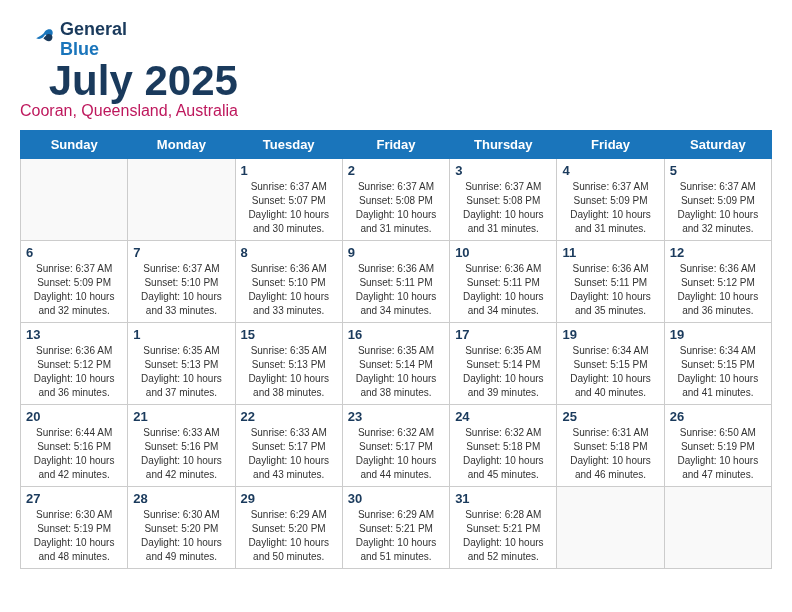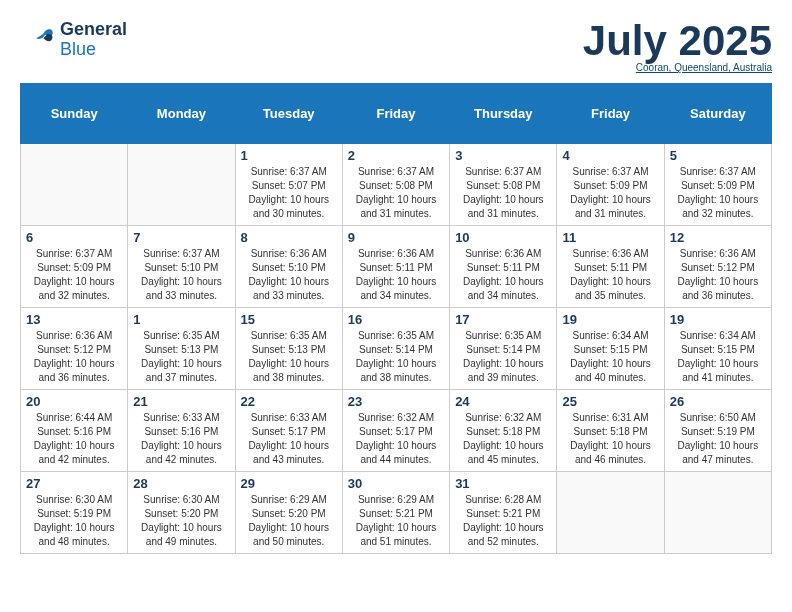--- a/index.html
+++ b/index.html
@@ -8,45 +8,45 @@
       background: #fff;
       width: 792px;
       min-height: 612px;
       padding: 20px;
     }
     .header {
       display: flex;
       justify-content: space-between;
       align-items: flex-start;
       margin-bottom: 10px;
+      flex-direction: column;
     }
     .title-block {
       text-align: right;
     }
     .month-title {
       font-size: 42px;
       font-weight: bold;
       color: #1a3a5c;
       line-height: 1;
     }
     .location {
-      font-size: 10px;
-      color: #0c4a6e;
-      text-decoration: underline;
+      font-size: 16px;
+      color: #be185d;
     }
     .calendar {
       width: 100%;
       border-collapse: collapse;
       border: 1px solid #ccc;
     }
     .calendar th {
       background-color: #1a75bb;
       color: #fff;
       text-align: center;
-      padding: 22px 4px;
+      padding: 6px 4px;
       font-size: 13px;
       border: 1px solid #1a75bb;
     }
     .calendar td {
       vertical-align: top;
       padding: 4px 5px;
       border: 1px solid #ccc;
       width: 107px;
       min-height: 80px;
       background: #fff;
@@ -83,21 +83,21 @@
       flex-direction: column;
       line-height: 1.1;
     }
     .logo-general {
       font-size: 18px;
       font-weight: bold;
       color: #1a3a5c;
     }
     .logo-blue {
       font-size: 18px;
-      font-weight: normal;
+      font-weight: bold;
       color: #1a75bb;
     }
   </style>
 </head>
 <body>
 
 <div class="header">
   <div class="logo-wrapper">
     <svg class="logo-icon" viewBox="0 0 40 40" xmlns="http://www.w3.org/2000/svg">
       <path d="M28 10 C32 6, 38 8, 36 14 C34 18, 30 16, 28 14 C26 18, 22 20, 18 18 C22 16, 26 14, 28 10Z" fill="#1a75bb"></path>

